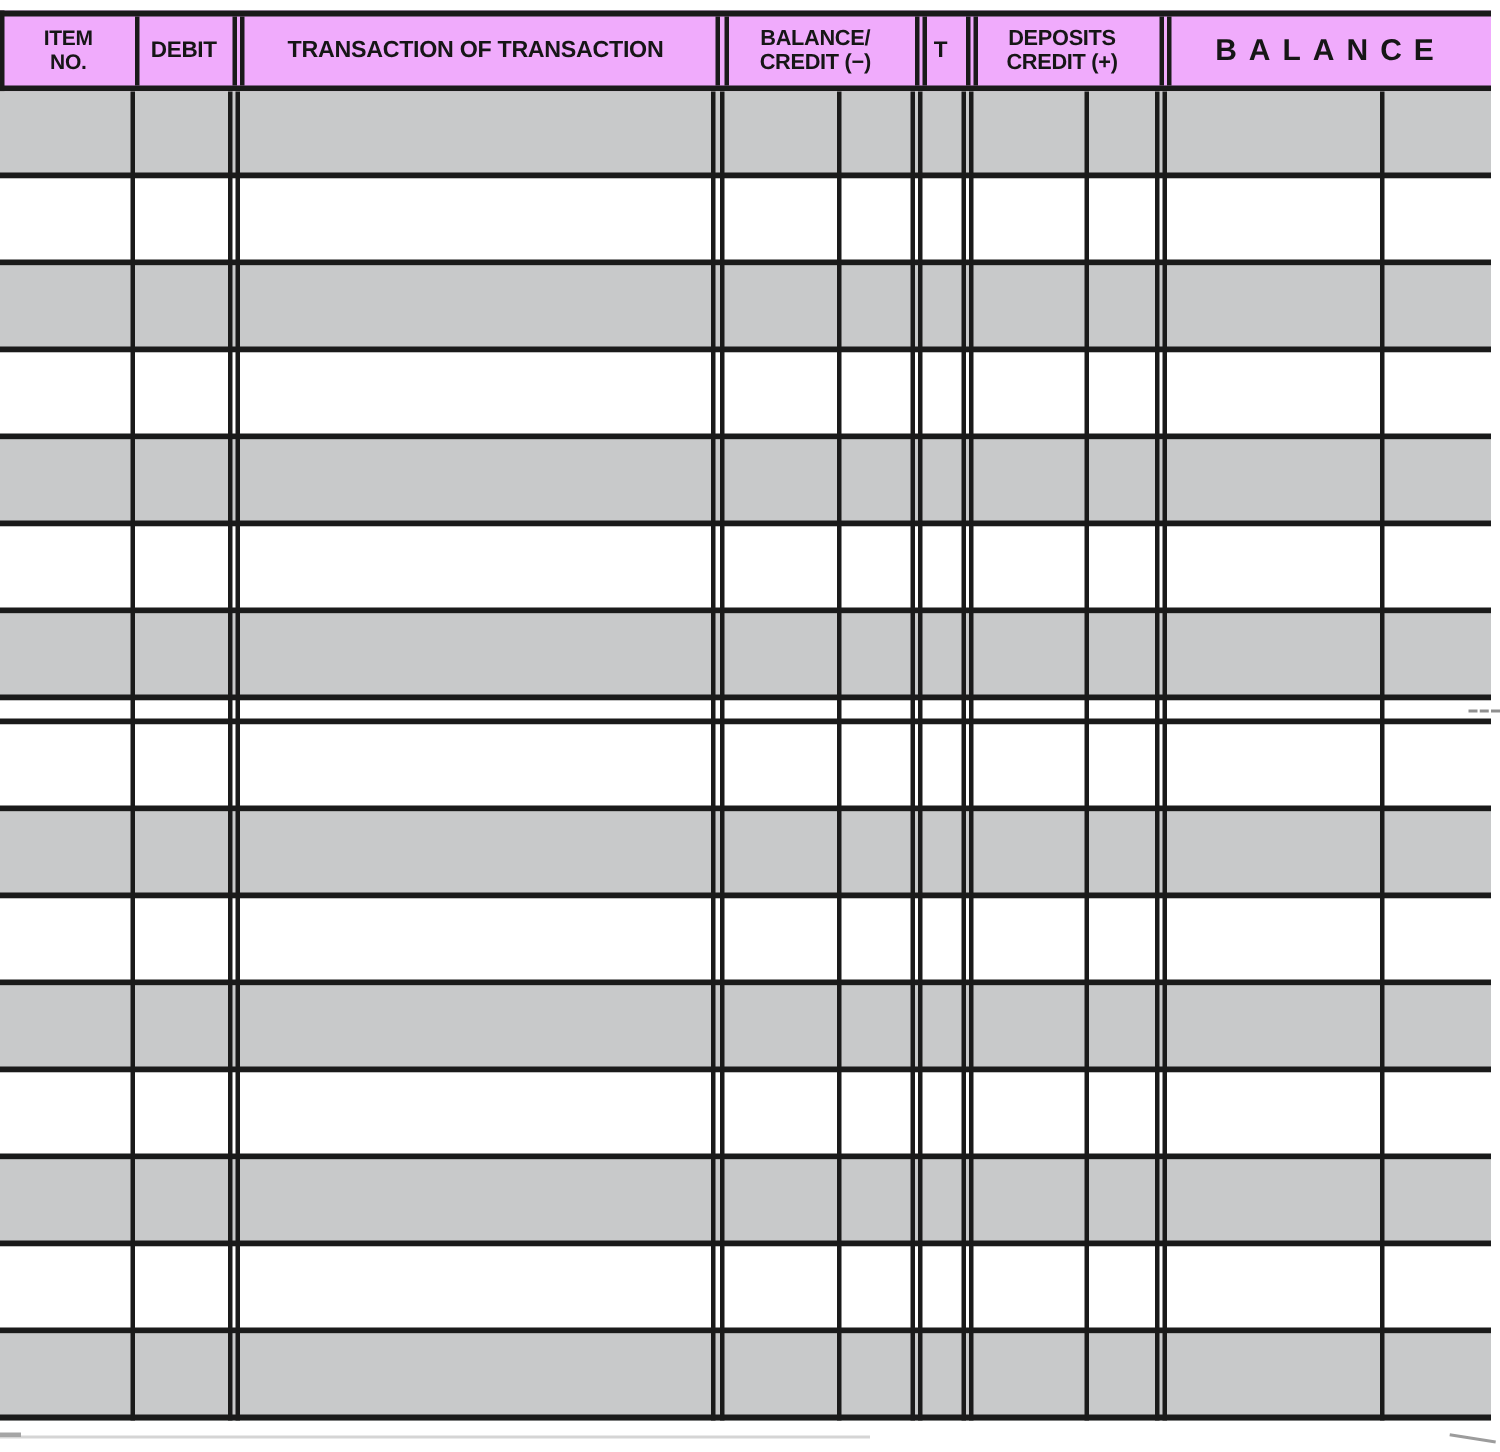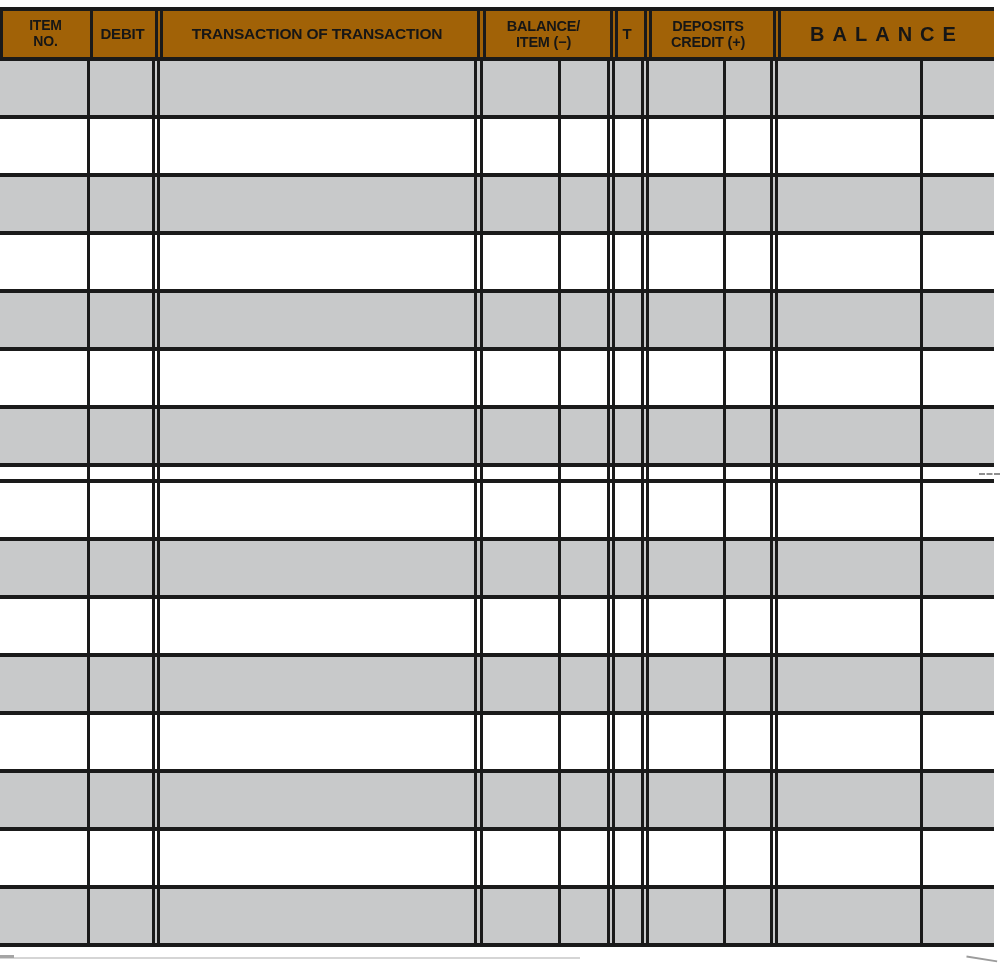--- a/index.html
+++ b/index.html
@@ -23,21 +23,21 @@
   }
   
   .header {
     position: relative;
     height: 46px;
     border-top: 4px solid #1a1a1a;
     border-bottom: 4px solid #1a1a1a;
     border-left: 3px solid #1a1a1a;
     box-sizing: content-box;
     display: flex;
-    background: #a16207;
+    background: #f0abfc;
   }
   .h-cell {
     display: flex;
     flex-direction: column;
     align-items: center;
     justify-content: center;
     color: #161616;
     font-weight: bold;
     text-align: center;
     line-height: 1.12;
@@ -124,21 +124,21 @@
         <span>NO.</span>
       </div>
       <div class="h-cell h-date">
         <span>DEBIT</span>
       </div>
       <div class="h-cell h-desc">
         <span>TRANSACTION OF TRANSACTION</span>
       </div>
       <div class="h-cell h-payment">
         <span>BALANCE/</span>
-        <span>ITEM (−)</span>
+        <span>CREDIT (−)</span>
       </div>
       <div class="h-cell h-t">
         <span>T</span>
       </div>
       <div class="h-cell h-deposits">
         <span>DEPOSITS</span>
         <span>CREDIT (+)</span>
       </div>
       <div class="h-cell h-balance">
         <span>BALANCE</span>

